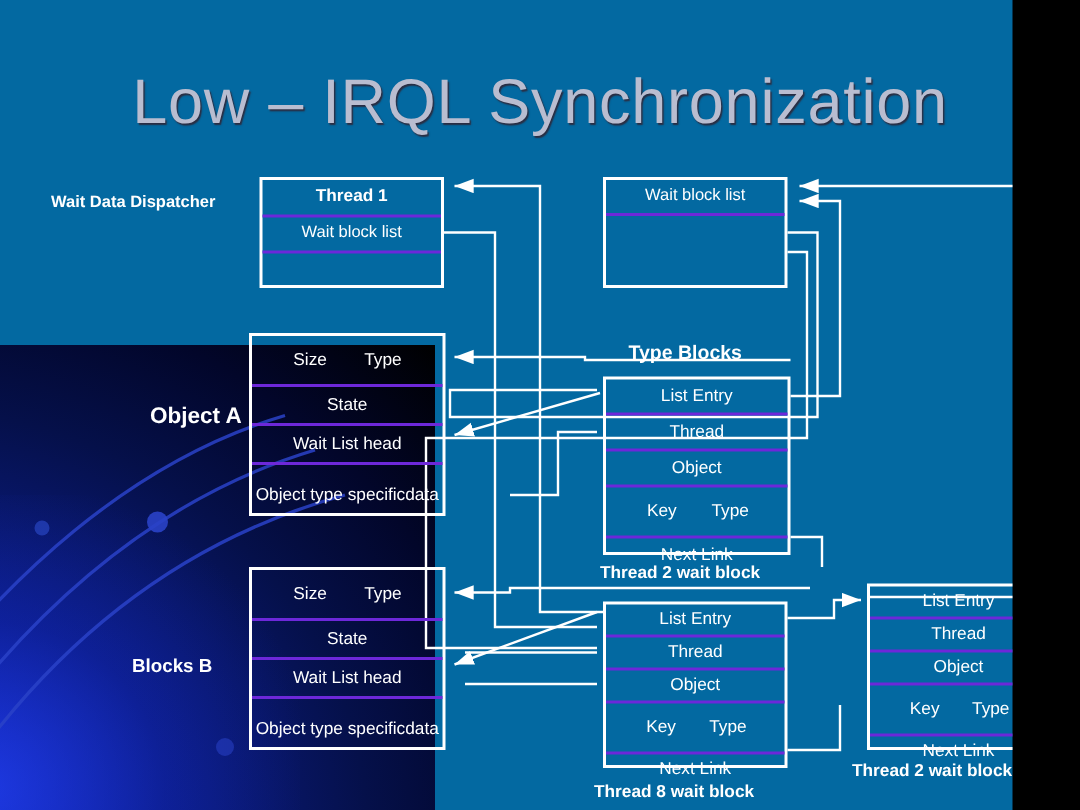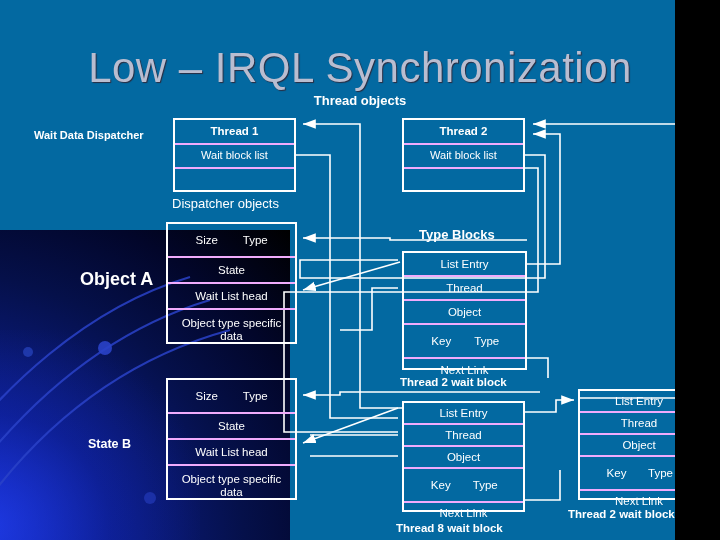--- a/index.html
+++ b/index.html
@@ -40,33 +40,33 @@
   
   .lbl{position:absolute;color:#fff;white-space:nowrap;}
   .lbl-bold{font-weight:bold;}
 
   
   .box{
     position:absolute;border:2px solid #fff;background:transparent;
     box-sizing:border-box;
   }
   .row{
-    border-bottom:2px solid #f0abfc;box-sizing:border-box;
+    border-bottom:2px solid #6d28d9;box-sizing:border-box;
     display:flex;align-items:center;justify-content:center;
     color:#fff;text-align:center;line-height:1.05;
   }
   .row:last-child{border-bottom:none;}
   .row.split{padding:16px;}
   .cell{
     flex:1 1 50%;display:flex;align-items:center;justify-content:center;
     height:100%;box-sizing:border-box;color:#fff;
   }
   .cell.first{border-right:2px solid #fff;}
   .hdr{font-weight:bold;}
-  .twoline{flex-direction:column;line-height:1.12;}
+  .twoline{flex-direction:row;line-height:1.12;}
 </style>
 </head>
 <body>
 
 <div id="slide">
 
   <div id="bg-glow"></div>
   <div id="bg-glow2"></div>
 
   <svg id="bg-arcs" viewBox="0 0 720 540">
@@ -116,46 +116,43 @@
       <path d="M 525 412 L 556 412 L 556 400 L 574 400" marker-end="url(#ah)"></path>
       <path d="M 525 500 L 560 500 L 560 470"></path>
 
       <path d="M 398 435 L 310 435"></path>
       <path d="M 398 456 L 310 456"></path>
 
       <path d="M 700 487 L 712 487 L 712 520"></path>
     </g>
   </svg>
 
-  <div class="lbl lbl-bold" style="left:0;top:93px;width:720px;text-align:center;font-size:13px;">Thread objects</div>
 
   <div class="lbl lbl-bold" style="left:34px;top:129px;font-size:11px;">Wait Data Dispatcher</div>
 
-  <div class="lbl" style="left:172px;top:196px;font-size:13px;">Dispatcher objects</div>
-
-  <div class="lbl lbl-bold" style="left:80px;top:269px;font-size:18px;">Object A</div>
-
-  <div class="lbl lbl-bold" style="left:88px;top:437px;font-size:12.5px;">State B</div>
+
+  <div class="lbl lbl-bold" style="left:100px;top:269px;font-size:15px;">Object A</div>
+
+  <div class="lbl lbl-bold" style="left:88px;top:437px;font-size:12.5px;">Blocks B</div>
 
   <div class="lbl lbl-bold" style="left:419px;top:227px;font-size:13px;">Type Blocks</div>
 
   <div class="lbl lbl-bold" style="left:400px;top:376px;font-size:11.5px;">Thread 2 wait block</div>
 
   <div class="lbl lbl-bold" style="left:396px;top:522px;font-size:11.5px;">Thread 8 wait block</div>
 
   <div class="lbl lbl-bold" style="left:568px;top:508px;font-size:11.5px;">Thread 2 wait block</div>
 
   <div class="box" style="left:173px;top:118px;width:123px;height:74px;">
     <div class="row hdr" style="height:25px;font-size:11.5px;">Thread 1</div>
     <div class="row" style="height:24px;font-size:11px;">Wait block list</div>
     <div class="row" style="height:21px;font-size:11px;"></div>
   </div>
 
   <div class="box" style="left:402px;top:118px;width:123px;height:74px;">
-    <div class="row hdr" style="height:25px;font-size:11.5px;">Thread 2</div>
     <div class="row" style="height:24px;font-size:11px;">Wait block list</div>
     <div class="row" style="height:21px;font-size:11px;"></div>
   </div>
 
   <div class="box" style="left:166px;top:222px;width:131px;height:122px;">
     <div class="row split" style="height:26px;font-size:11.5px;">
       <div class="cell first">Size</div>
       <div class="cell">Type</div>
     </div>
     <div class="row" style="height:26px;font-size:11.5px;">State</div>

